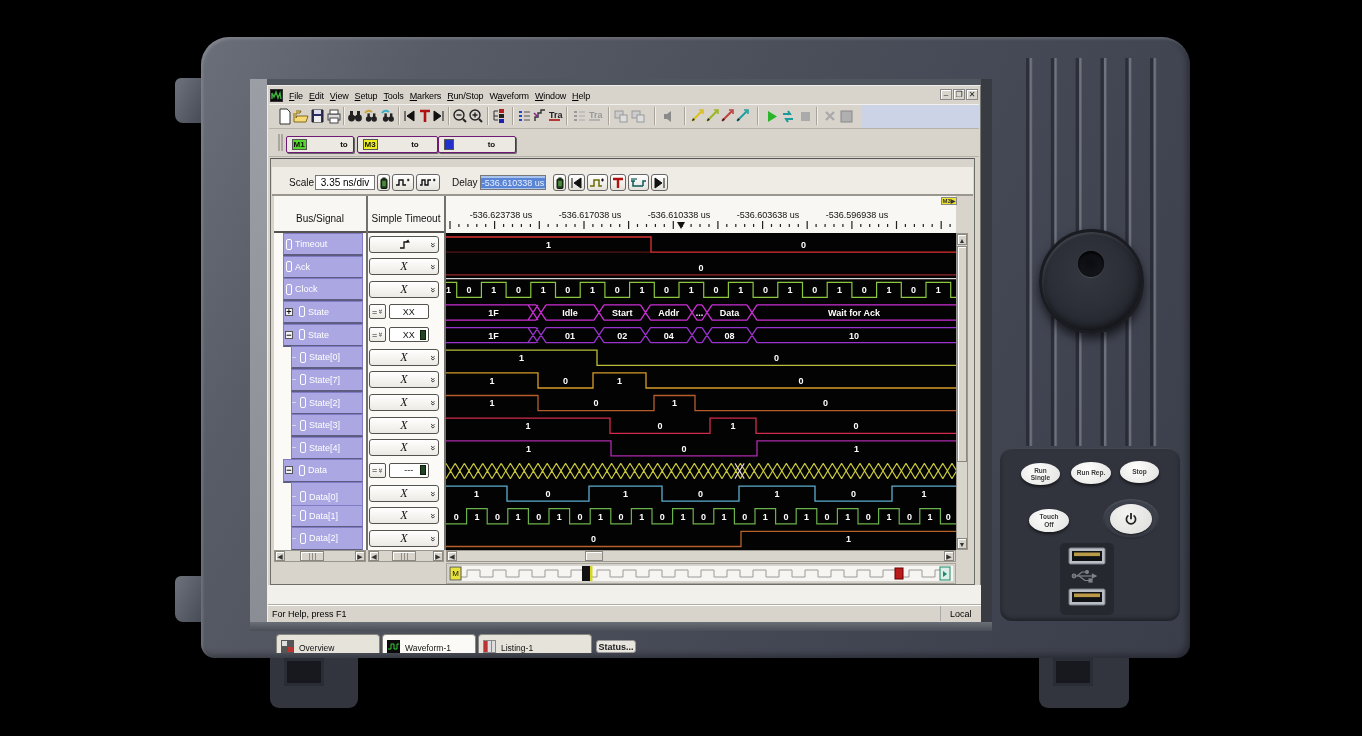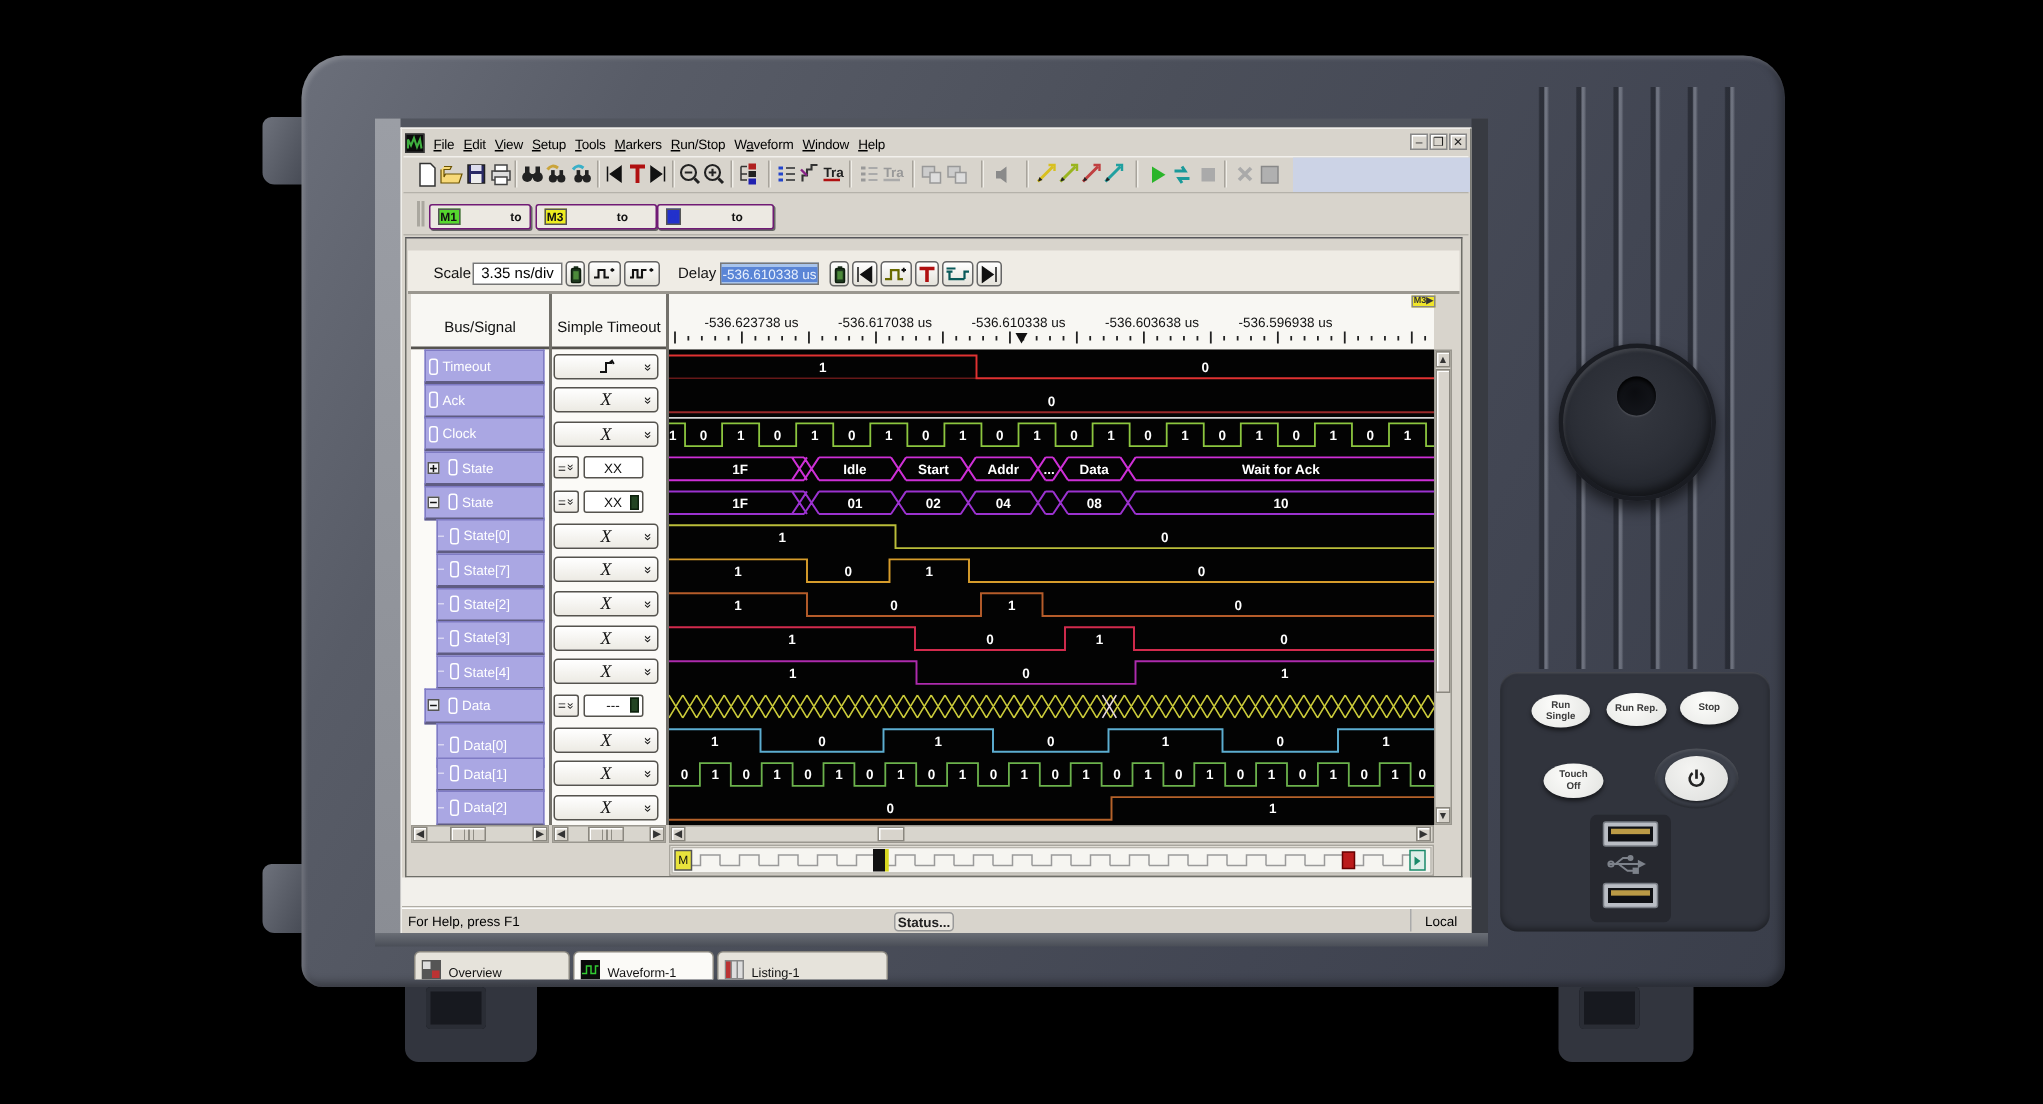--- a/index.html
+++ b/index.html
@@ -684,21 +684,21 @@
       </svg>Waveform-1</div>
   <div class="tab" style="left:478px;width:114px"><svg class="tabico" viewBox="0 0 13 13">
         <rect width="13" height="13" fill="#888"></rect>
         <rect x="1" y="1" width="3" height="11" fill="#b33"></rect>
         <rect x="5" y="1" width="3" height="11" fill="#ddd"></rect>
         <rect x="9" y="1" width="3" height="11" fill="#ddd"></rect>
       </svg>Listing-1</div>
 
   <div id="sbar" class="abs"></div>
   <span class="txt" style="left:272px;top:609px;font-size:9px">For Help, press F1</span>
-  <div class="abs" style="left:596px;top:608px;width:40px;height:13px;border:1px solid #999;border-radius:3px;
+  <div class="abs" style="left:596px;top:640px;width:40px;height:13px;border:1px solid #999;border-radius:3px;
     background:#e8e5de;font-size:9px;text-align:center;line-height:12px;font-weight:bold;color:#222">Status...</div>
   <div class="abs" style="left:940px;top:606px;width:1px;height:15px;background:#aaa"></div>
   <span class="txt" style="left:950px;top:609px;font-size:9px">Local</span>
 
   <div id="ridges" class="abs"></div>
   <div id="knob" class="abs"></div>
   <div id="btnpanel" class="abs"></div>
   <div class="hwbtn" style="left:1021px;top:463px;width:39px;height:22px">Run<br>Single</div>
   <div class="hwbtn" style="left:1071px;top:462px;width:40px;height:22px">Run Rep.</div>
   <div class="hwbtn" style="left:1120px;top:461px;width:39px;height:22px">Stop</div>

